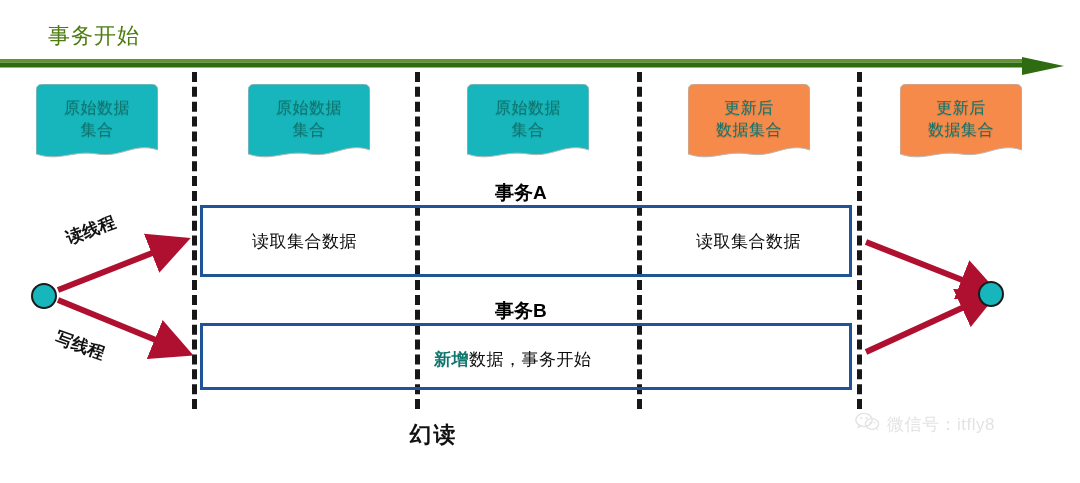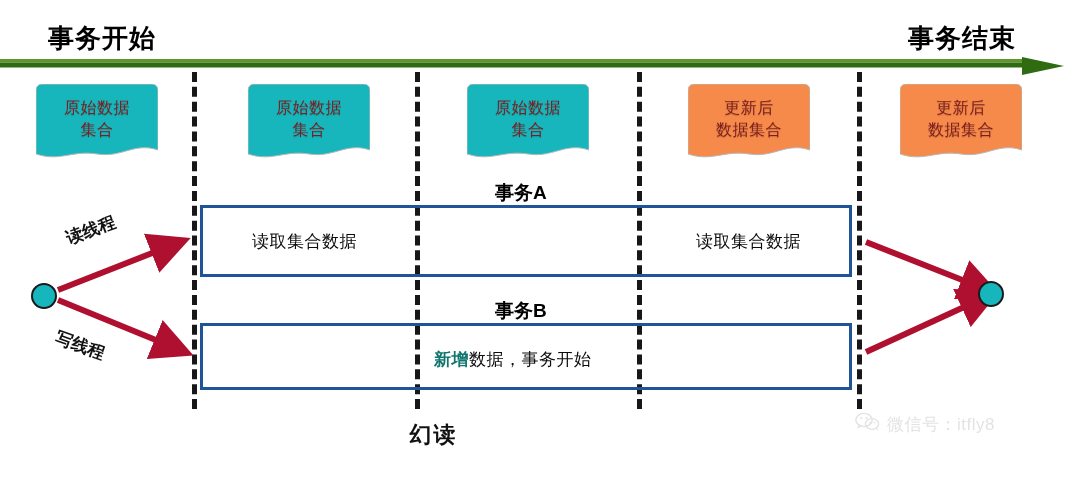--- a/index.html
+++ b/index.html
@@ -7,43 +7,43 @@
     width:1080px;height:483px;
     background:#ffffff;
     font-family:"Liberation Sans","DejaVu Sans",sans-serif;
     overflow:hidden;
   }
   #stage{position:relative;width:1080px;height:483px;}
 
   
   .tl-label{
     position:absolute;
-    font-size:26px;font-weight:bold;
-    color:#000000;
+    font-size:22px;font-weight:normal;
+    color:#4d7c0f;
     white-space:nowrap;
     letter-spacing:1px;
   }
   #tl-start{left:48px;top:21px;}
   #tl-end{left:908px;top:21px;}
 
   .tl-axis{position:absolute;left:0;top:57px;width:1080px;height:18px;}
 
   
   .vline{
     position:absolute;top:72px;height:337px;width:0;
     border-left:5px dashed #17171a;
   }
 
   
   .flag{position:absolute;width:122px;height:78px;}
   .flag svg{position:absolute;left:0;top:0;}
   .flag .ftext{
     position:absolute;left:0;top:0;width:122px;height:70px;
     display:flex;flex-direction:column;align-items:center;justify-content:center;
-    color:#7f1d1d;font-size:16px;line-height:1.38;
+    color:#0f766e;font-size:16px;line-height:1.38;
     text-align:center;letter-spacing:.5px;
     text-shadow:0 1px 1px rgba(0,0,0,.18);
   }
 
   
   .txbox{
     position:absolute;
     border:3px solid #1f5596;
     background:transparent;
     box-sizing:border-box;
@@ -91,21 +91,20 @@
     letter-spacing:.5px;
     text-align:center;
   }
 </style>
 </head>
 <body>
 
 <div id="stage">
 
   <div class="tl-label" id="tl-start">事务开始</div>
-  <div class="tl-label" id="tl-end">事务结束</div>
 
   <div class="tl-axis">
     <svg width="1080" height="18" viewBox="0 0 1080 18">
       <rect x="0" y="2" width="1028" height="3.5" fill="#62952e"></rect>
       <rect x="0" y="5.5" width="1028" height="5" fill="#2f6b10"></rect>
       <polygon points="1022,0 1064,9 1022,18" fill="#2f6b10"></polygon>
     </svg>
   </div>
 
   <div class="vline" style="left:192px"></div>

